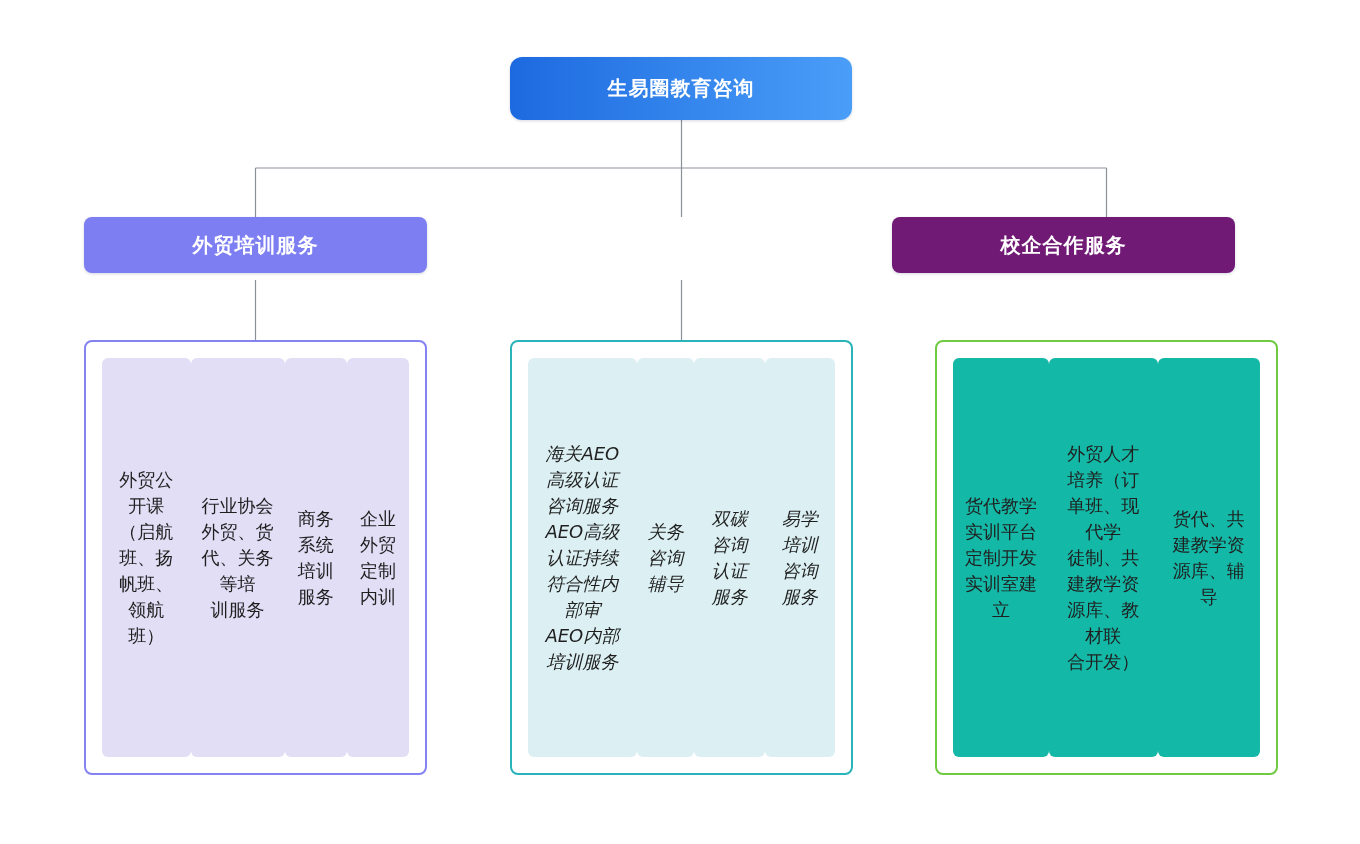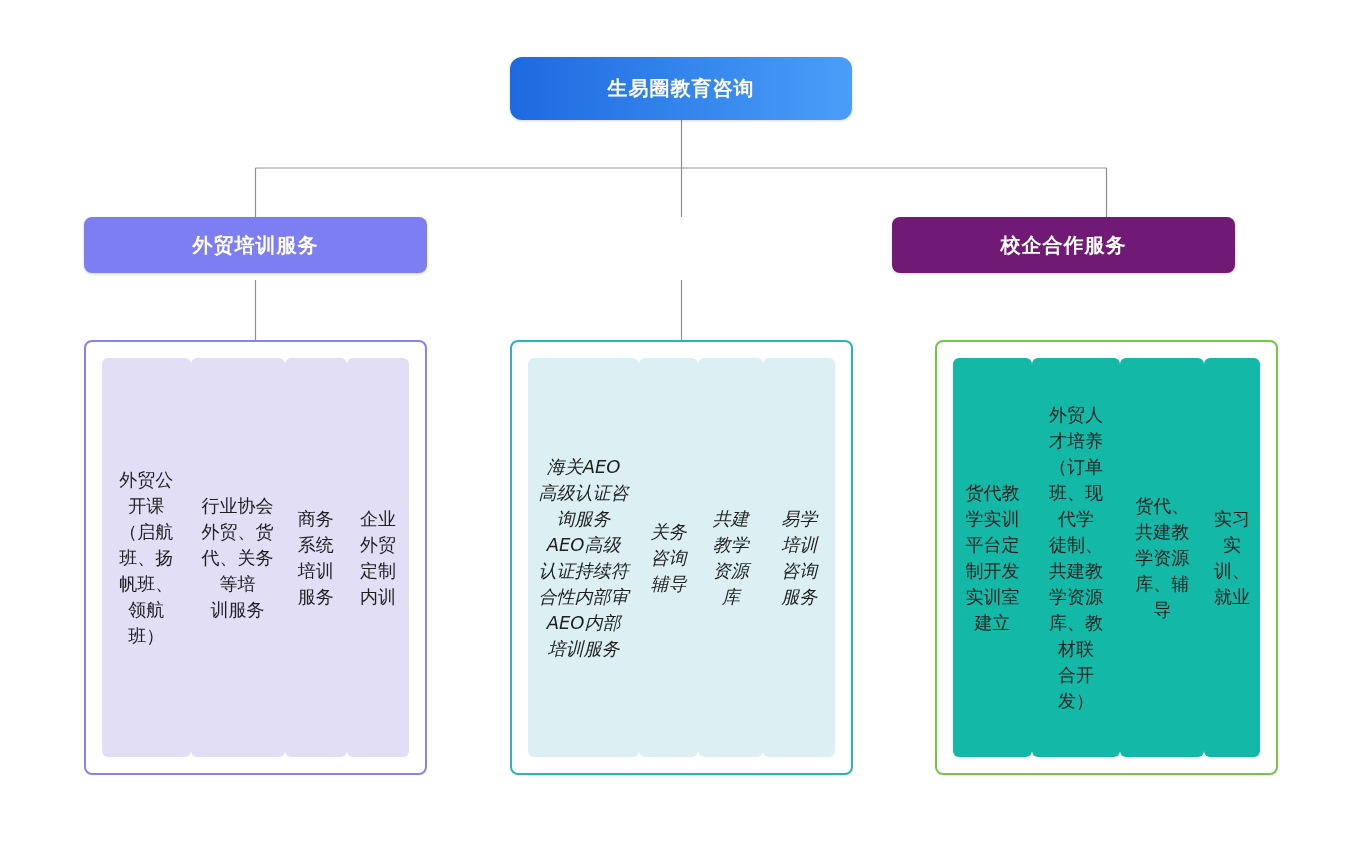--- a/index.html
+++ b/index.html
@@ -79,21 +79,21 @@
   <div class="container cont-1">
     <div class="item">
       <span class="item-label">海关AEO高级认证咨询服务
 AEO高级认证持续符合性内部审
 AEO内部培训服务</span>
     </div>
     <div class="item">
       <span class="item-label">关务咨询辅导</span>
     </div>
     <div class="item">
-      <span class="item-label">共建教学资源库</span>
+      <span class="item-label">双碳咨询认证服务</span>
     </div>
     <div class="item">
       <span class="item-label">易学培训咨询服务</span>
     </div>
   </div>
 
   <div class="node hdr hdr-2">
     <span class="node-label">校企合作服务</span>
   </div>
   <div class="container cont-2">
@@ -102,18 +102,15 @@
 实训室建立</span>
     </div>
     <div class="item">
       <span class="item-label">外贸人才培养（订单班、现代学
 徒制、共建教学资源库、教材联
 合开发）</span>
     </div>
     <div class="item">
       <span class="item-label">货代、共建教学资源库、辅导</span>
     </div>
-    <div class="item">
-      <span class="item-label">实习实训、就业</span>
-    </div>
   </div>
 
 </div>
 
 </body></html>

